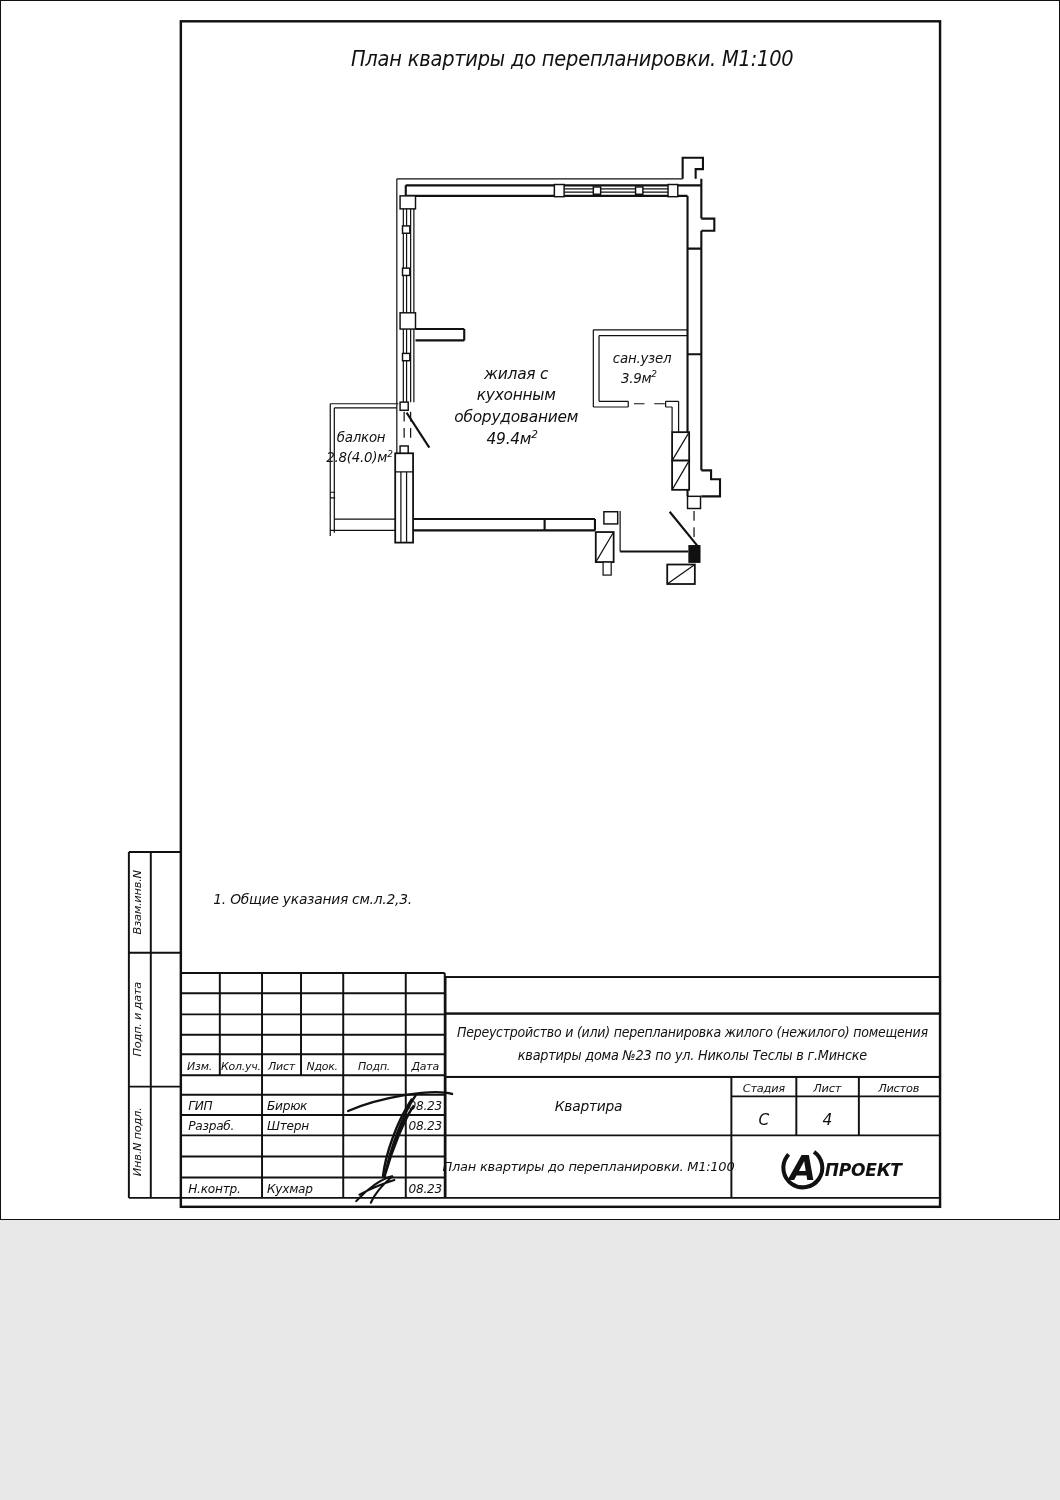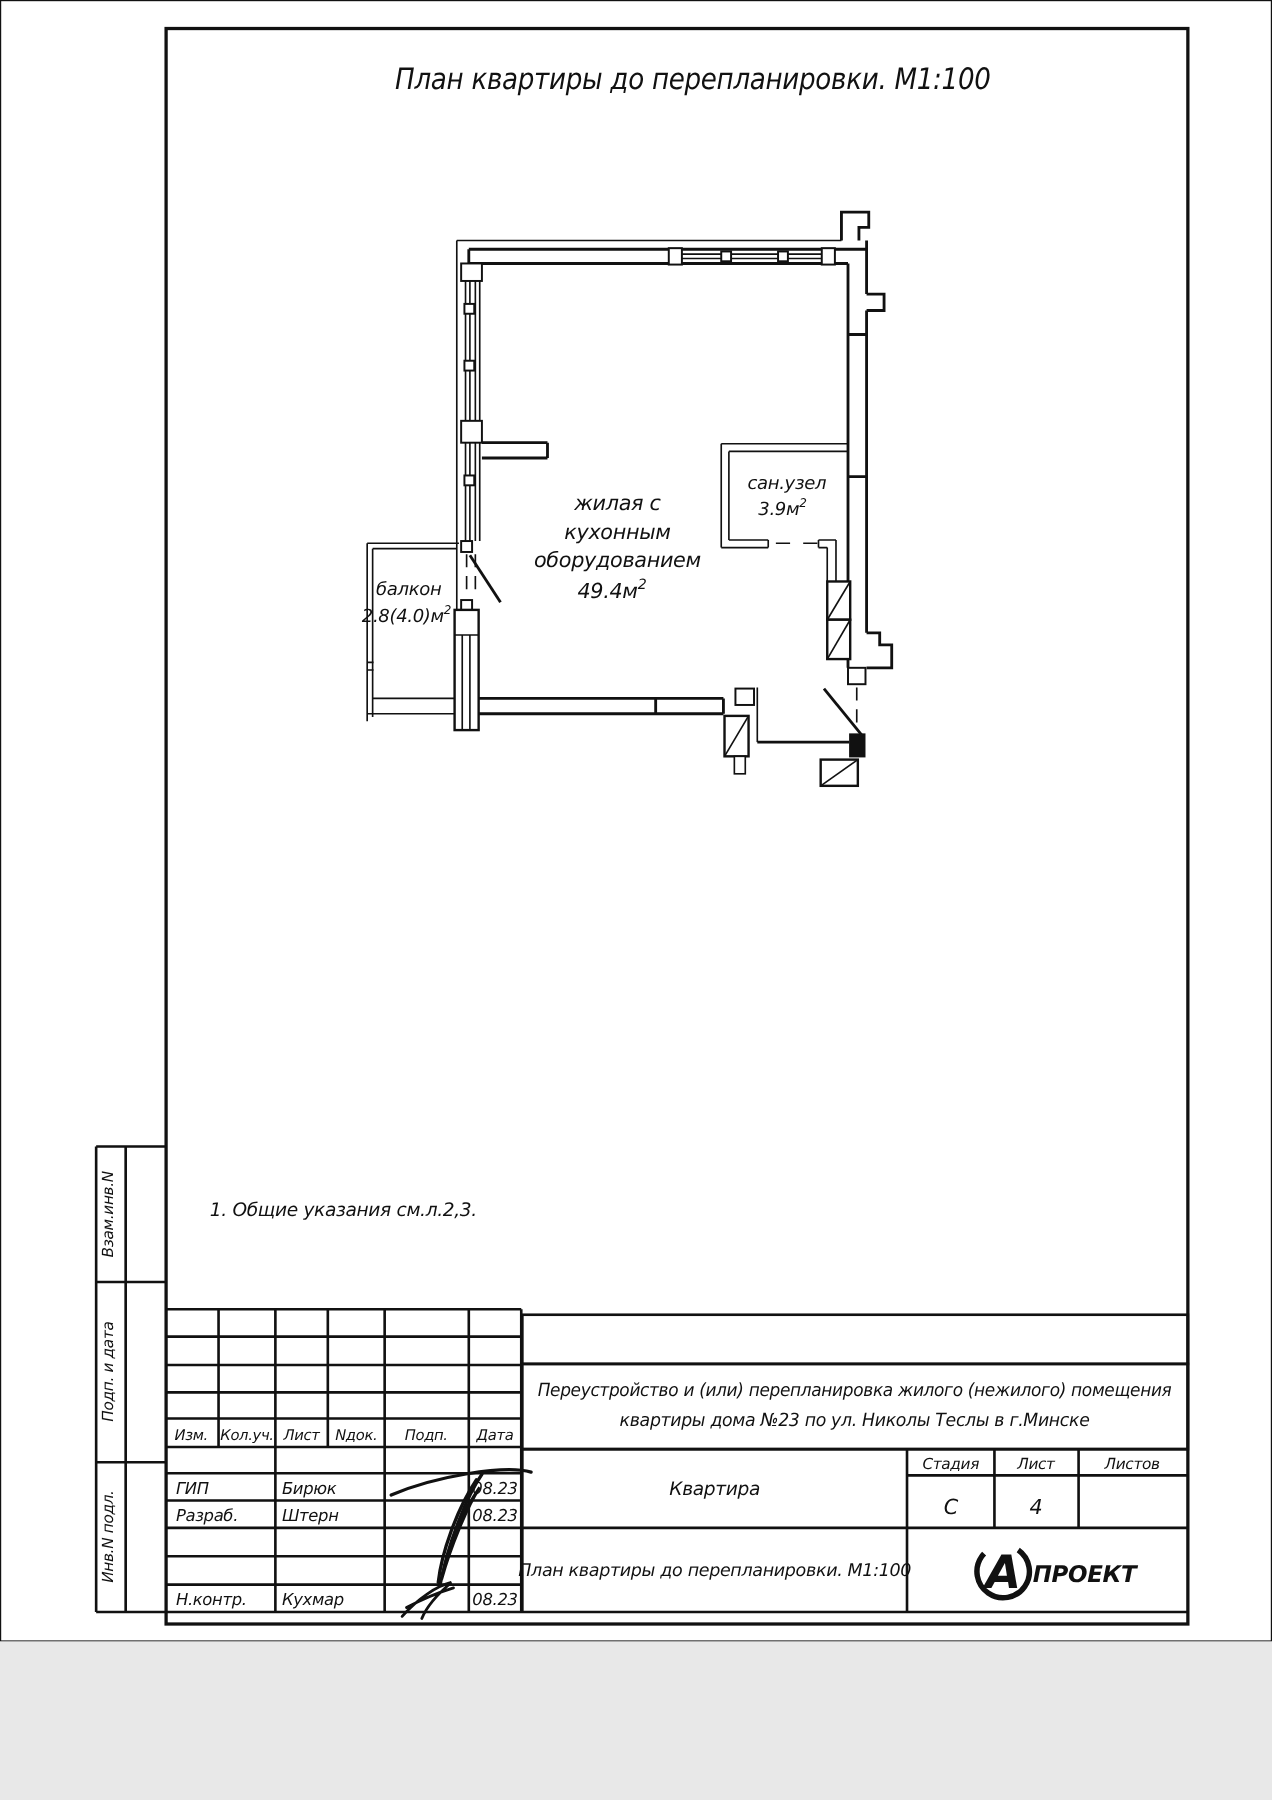--- a/index.html
+++ b/index.html
@@ -1,16 +1,16 @@
 <!DOCTYPE html>
 <html><head>
 <meta charset="utf-8">
 <style>
   html,body{margin:0;padding:0;background:#e8e8e8;}
-  .page{position:relative;width:1060px;height:1368px;background:#fff;border:1px solid #111;box-sizing:border-box;overflow:hidden;}
+  .page{position:relative;width:1060px;height:1220px;background:#fff;border:1px solid #111;box-sizing:border-box;overflow:hidden;}
   svg{position:absolute;left:0;top:0;width:100%;height:100%;}
   .ln1{stroke:#111;stroke-width:1.5;fill:none;}
   .ln2{stroke:#111;stroke-width:2.6;fill:none;}
   .cap{fill:#fff;stroke:#111;stroke-width:1.8;}
   .ln2f{fill:#fff;stroke:#111;stroke-width:2.2;}
   .ln1f{fill:#fff;stroke:#111;stroke-width:1.5;}
   .dash{stroke:#111;stroke-width:1.5;fill:none;stroke-dasharray:12 8;}
   .tb{stroke:#111;stroke-width:2.4;fill:none;}
   .frame{stroke:#111;stroke-width:3;fill:none;}
   .sig{stroke:#111;stroke-width:3;fill:none;stroke-linecap:round;}

